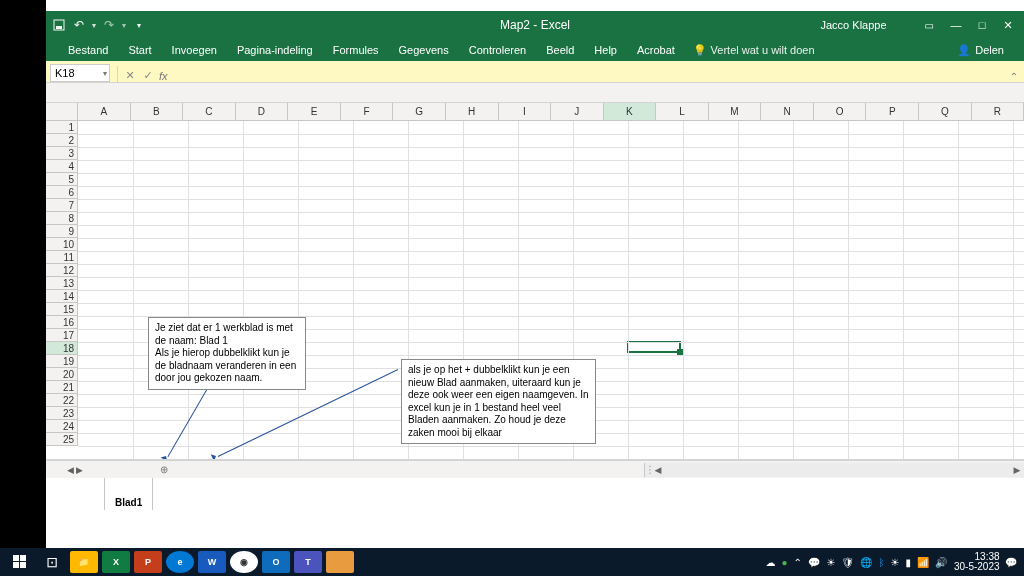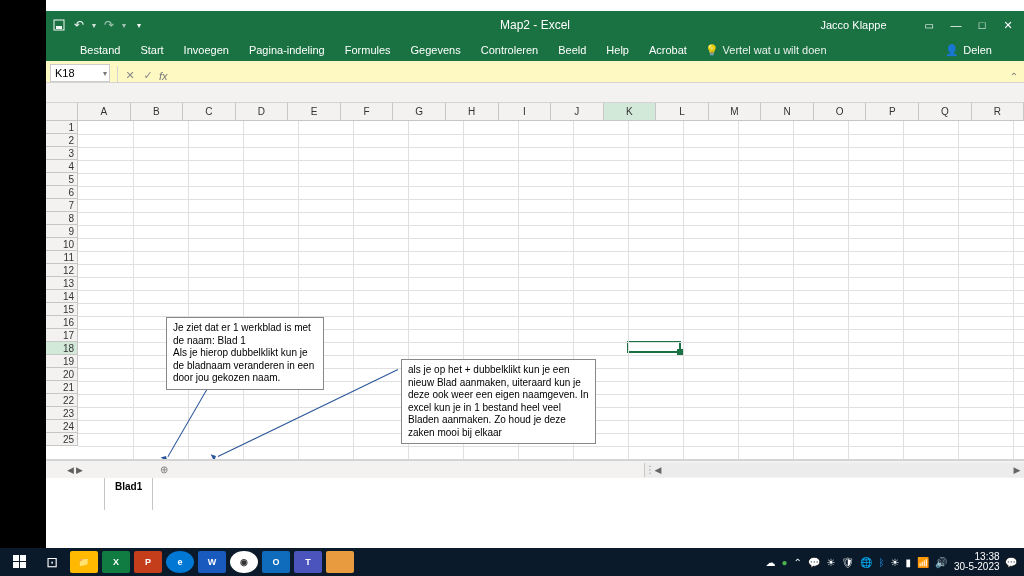--- a/index.html
+++ b/index.html
@@ -8,21 +8,21 @@
 .titlebar { height: 28px; background: #1a7243; display: flex; align-items: center; color: #fff; font-size: 11px; padding: 0 6px; position: relative; }
 .titlebar-left { display: flex; align-items: center; gap: 4px; }
 .qat { display: flex; align-items: center; gap: 6px; }
 .qat-icon { width: 14px; height: 14px; display: flex; align-items: center; justify-content: center; opacity: 0.95; }
 .titlebar-center { position: absolute; left: 50%; transform: translateX(-50%); font-size: 12px; }
 .titlebar-right { position: absolute; right: 4px; display: flex; align-items: center; gap: 10px; }
 .win-controls { display: flex; gap: 2px; }
 .win-btn { width: 24px; height: 18px; display: flex; align-items: center; justify-content: center; font-size: 11px; }
 .user-name { margin-right: 28px; font-size: 11px; }
 
-.menubar { height: 22px; background: #1a7243; display: flex; align-items: center; padding: 0 24px; gap: 0; color: #fff; font-size: 11px; }
+.menubar { height: 22px; background: #1a7243; display: flex; align-items: center; padding: 0 12px; gap: 0; color: #fff; font-size: 11px; }
 .menu-item { padding: 0 10px; height: 22px; display: flex; align-items: center; }
 .tell-me { margin-left: 8px; display: flex; align-items: center; gap: 4px; opacity: 0.9; font-style: normal; }
 .share-area { margin-left: auto; padding-right: 8px; display: flex; align-items: center; gap: 4px; }
 
 .formula-bar { height: 22px; background: #fef9c3; border-bottom: 1px solid #d4d4d4; display: flex; align-items: flex-end; font-size: 11px; }
 .name-box { width: 60px; border: 1px solid #ccc; height: 18px; margin: 0 4px; display: flex; align-items: center; padding: 0 4px; font-size: 11px; background: #fff; position: relative; }
 .name-box::after { content: "▾"; position: absolute; right: 2px; font-size: 8px; color: #777; }
 .fx-sep { width: 1px; height: 16px; background: #d4d4d4; margin: 0 3px; }
 .fx-btn { width: 18px; text-align: center; color: #888; font-size: 11px; }
 .fx-label { font-style: italic; color: #777; margin-left: 2px; font-size: 11px; }
@@ -44,21 +44,21 @@
 .gridline-h { position: absolute; left: 0; right: 0; height: 1px; background: #e0e0e0; }
 .active-cell { position: absolute; border: 2px solid #1a7243; background: #fff; }
 .handle { position: absolute; width: 6px; height: 6px; background: #1a7243; bottom: -4px; right: -4px; }
 
 .callout { position: absolute; border: 1px solid #888; background: #fff; font-size: 10px; padding: 4px 6px; line-height: 1.25; z-index: 5; }
 .arrow-line { position: absolute; border-top: 1px solid #2a5599; pointer-events: none; z-index: 4; transform-origin: left center; }
 .arrow-head { position: absolute; width: 0; height: 0; border: 4px solid transparent; border-right-color: #2a5599; z-index: 4; }
 
 .sheet-tabs-bar { height: 18px; background: #f3f2f1; display: flex; align-items: center; border-top: 1px solid #d4d4d4; font-size: 10px; }
 .sheet-nav { width: 58px; display: flex; align-items: center; justify-content: center; gap: 2px; opacity: 0.6; }
-.sheet-tab { padding: 0 10px; height: 32px; line-height: 18px; border-right: 1px solid #c6c6c6; border-left: 1px solid #c6c6c6; background: #fff; font-weight: bold; margin-top: 48px; }
+.sheet-tab { padding: 16px 10px; height: 32px; line-height: 18px; border-right: 1px solid #c6c6c6; border-left: 1px solid #c6c6c6; background: #fff; font-weight: bold; margin-top: 48px; }
 .new-sheet { width: 22px; text-align: center; color: #777; }
 .hscroll { margin-left: auto; width: 380px; height: 14px; background: #ececec; border-left: 1px solid #c6c6c6; display: flex; align-items: center; }
 .hscroll-btn { width: 14px; height: 14px; display: flex; align-items: center; justify-content: center; font-size: 9px; color: #666; }
 .hscroll-track { flex: 1; height: 10px; }
 
 .statusbar { height: 18px; background: #f3f2f1; display: flex; align-items: center; font-size: 10px; border-top: 1px solid #d4d4d4; padding: 0 6px; color: #444; }
 .status-right { margin-left: auto; display: flex; align-items: center; gap: 8px; }
 .view-btn { width: 16px; height: 14px; border: 1px solid #999; display: flex; align-items: center; justify-content: center; font-size: 8px; }
 .zoom-slider { width: 60px; height: 2px; background: #999; position: relative; }
 .zoom-slider::before { content: ""; position: absolute; left: 50%; top: -3px; width: 2px; height: 8px; background: #666; }
@@ -192,21 +192,21 @@
         <div class="row-h">22</div>
         <div class="row-h">23</div>
         <div class="row-h">24</div>
         <div class="row-h">25</div>
       </div>
     <div class="cells" id="cells">
       <div class="active-cell" id="active-cell" style="left: 549px; top: 220px; width: 54px; height: 12px;">
           <div class="handle"></div>
         </div>
 
-      <div class="callout" style="left:88px; top:196px; width:158px;padding-left:6px;"><span id="callout1" style="white-space: pre-line;">Je ziet dat er 1 werkblad is met de naam: Blad 1
+      <div class="callout" style="left:70px; top:196px; width:158px;padding-left:6px;"><span id="callout1" style="white-space: pre-line;">Je ziet dat er 1 werkblad is met de naam: Blad 1
 Als je hierop dubbelklikt kun je de bladnaam veranderen in een door jou gekozen naam.</span></div>
 
       <div class="callout" style="left:323px; top:238px; width:195px;"><span id="callout2" style="white-space: pre-line;">als je op het + dubbelklikt kun je een nieuw Blad aanmaken, uiteraard kun je deze ook weer een eigen naamgeven. In excel kun je in 1 bestand heel veel Bladen aanmaken. Zo houd je deze zaken mooi bij elkaar</span></div>
 
     <div class="gridline-v" style="left: 55px;"></div>
         <div class="gridline-v" style="left: 110px;"></div>
         <div class="gridline-v" style="left: 165px;"></div>
         <div class="gridline-v" style="left: 220px;"></div>
         <div class="gridline-v" style="left: 275px;"></div>
         <div class="gridline-v" style="left: 330px;"></div>

